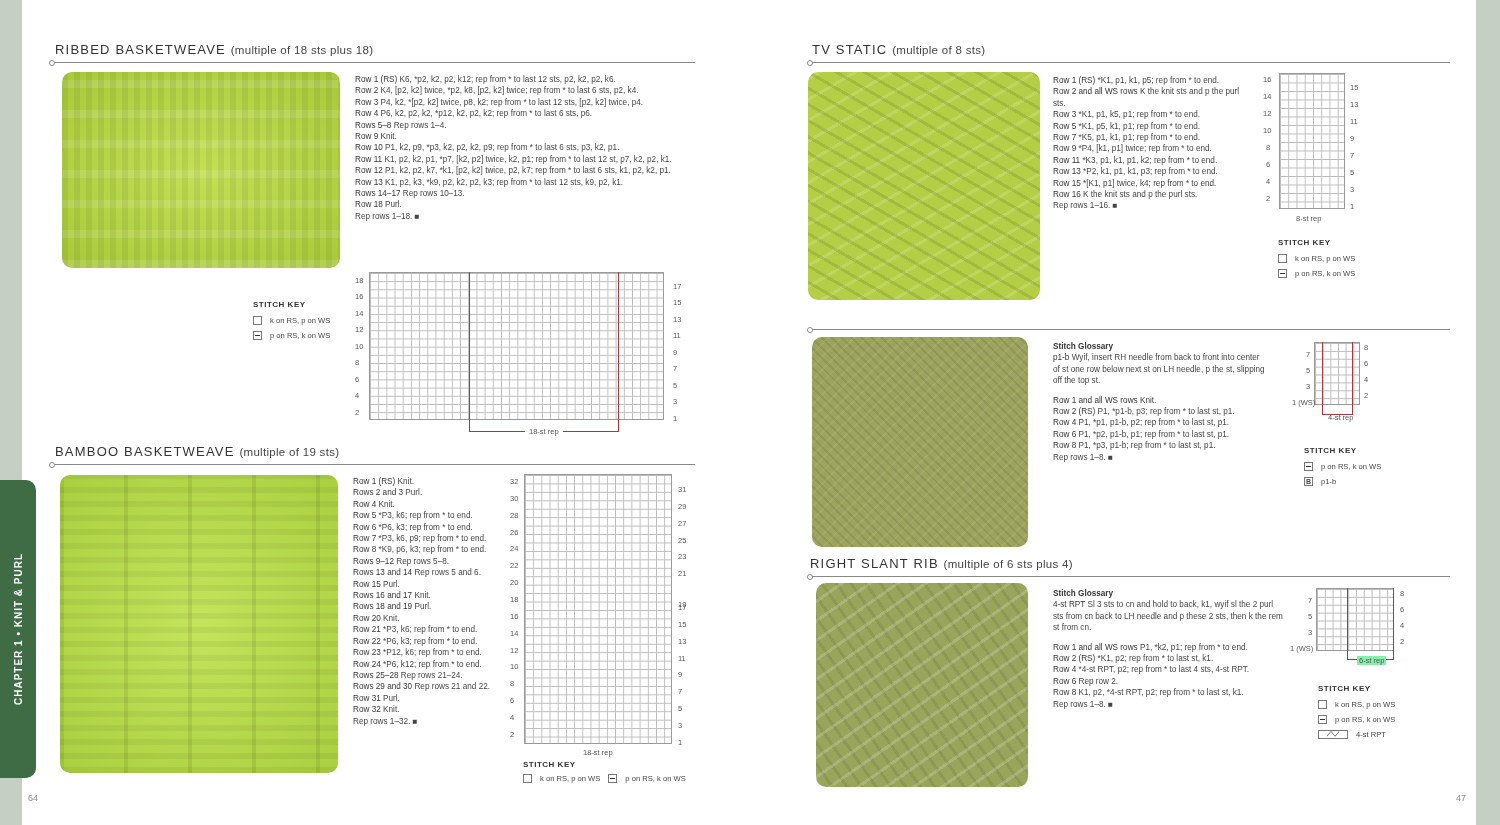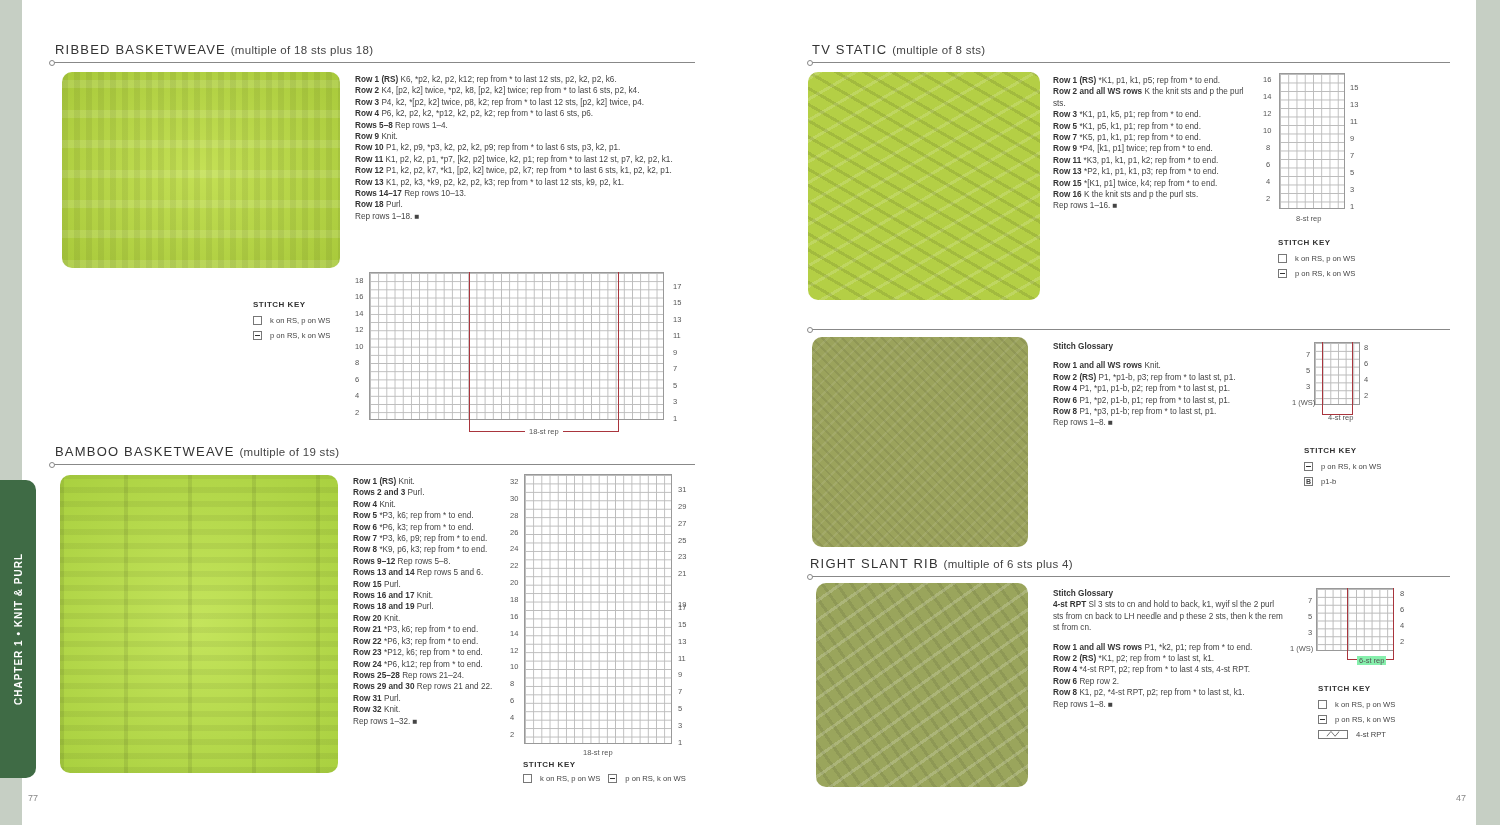--- a/index.html
+++ b/index.html
@@ -13,21 +13,21 @@
 .chapter-tab{position:absolute;left:0;top:480px;width:36px;height:298px;background:#3f6b45;border-radius:0 10px 10px 0}
 .chapter-tab span{position:absolute;left:50%;top:50%;transform:translate(-50%,-50%) rotate(-90deg);white-space:nowrap;color:#fff;font-weight:bold;font-size:10px;letter-spacing:1px}
 .folio{position:absolute;bottom:22px;font-size:9px;color:#888}
 .sec-title{position:absolute;font-size:13px;letter-spacing:1.2px;color:#333;white-space:nowrap}
 .sec-title .sub{letter-spacing:.3px;font-size:11.5px;color:#444}
 .rule{position:absolute;height:1px;background:#888}
 .rule:before{content:"";position:absolute;left:-3px;top:-2px;width:4px;height:4px;border:1px solid #888;border-radius:50%;background:#fff}
 .swatch{position:absolute;border-radius:10px}
 .instr{position:absolute;font-size:8.2px;line-height:11.4px;color:#444}
 .instr p{margin:0}
-.instr b{font-weight:bold;color:#333}
+.instr b{font-weight:normal;color:#333}
 .instr .gloss-head{font-weight:bold;color:#333}
 .gap{height:8px}
 .chart{position:absolute}
 .grid{position:absolute;border:1px solid #999;
  background-image:linear-gradient(#bbb 1px,transparent 1px),linear-gradient(90deg,#bbb 1px,transparent 1px)}
 .rownum{position:absolute;font-size:7.5px;color:#555}
 .rep-label{position:absolute;font-size:7.5px;color:#555;white-space:nowrap}
 .rep-box{position:absolute;border:1.5px solid #a9353d;border-top:none}
 .key{position:absolute;font-size:7.6px;color:#444}
 .key .kt{font-weight:bold;font-size:8px;letter-spacing:.5px;color:#333;margin-bottom:7px}
@@ -37,21 +37,21 @@
 .kbox.cable{width:30px;font-size:6px}
 </style>
 </head>
 <body>
 
 <div class="page" id="left-page">
   <div class="margin-band" id="left-band"></div>
   <div class="chapter-tab">
       <span>CHAPTER 1 • KNIT &amp; PURL</span>
     </div>
-  <div class="folio" style="left:28px">77</div>
+  <div class="folio" style="left:28px">64</div>
 
   <div class="sec-title" style="left:55px;top:42px">
     <span>RIBBED BASKETWEAVE</span>
     <span class="sub">(multiple of 18 sts plus 18)</span>
   </div>
   <div class="rule" style="left:52px;top:62px;width:643px"></div>
   <div class="swatch" style="left:62px;top:72px;width:278px;height:196px;background:
        repeating-linear-gradient(90deg,rgba(0,0,0,.06) 0 6px,transparent 6px 12px),
        repeating-linear-gradient(0deg,rgba(255,255,255,.12) 0 8px,transparent 8px 30px),
        radial-gradient(ellipse at 50% 50%,#c4e055,#a8c93a);"></div>
@@ -244,20 +244,21 @@
       </div>
   </div>
 
   <div class="rule" style="left:60px;top:329px;width:640px"></div>
   <div class="swatch" style="left:62px;top:337px;width:216px;height:210px;background:
        repeating-linear-gradient(45deg,rgba(0,0,0,.08) 0 2px,transparent 2px 7px),
        repeating-linear-gradient(-45deg,rgba(255,255,255,.08) 0 2px,transparent 2px 9px),
        #9ba35c;"></div>
   <div class="instr" style="left:303px;top:341px;width:215px">
     <p class="gloss-head">Stitch Glossary</p>
+    <p><b>p1-b</b> <span>Wyif, insert RH needle from back to front into center of st one row below next st on LH needle, p the st, slipping off the top st.</span></p>
     <div class="gap"></div>
     <p><b>Row 1 and all WS rows</b> <span>Knit.</span></p>
     <p><b>Row 2 (RS)</b> <span>P1, *p1-b, p3; rep from * to last st, p1.</span></p>
     <p><b>Row 4</b> <span>P1, *p1, p1-b, p2; rep from * to last st, p1.</span></p>
     <p><b>Row 6</b> <span>P1, *p2, p1-b, p1; rep from * to last st, p1.</span></p>
     <p><b>Row 8</b> <span>P1, *p3, p1-b; rep from * to last st, p1.</span></p>
     <p><span>Rep rows 1–8. ■</span></p>
   </div>
   <div class="chart" style="left:522px;top:340px;width:110px;height:95px">
     <div class="grid" style="left:42px;top:2px;width:46px;height:63px;background-size:7.66px 7.88px,7.66px 7.88px;background-color:#fff"></div>

